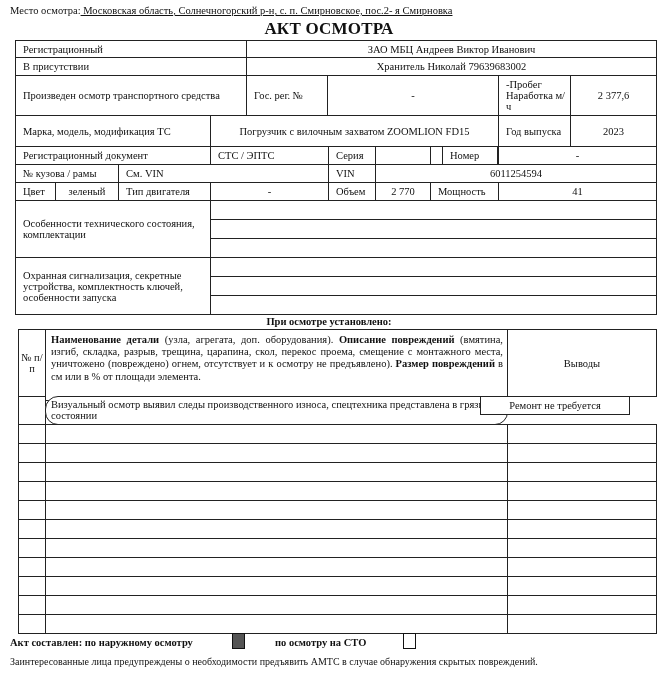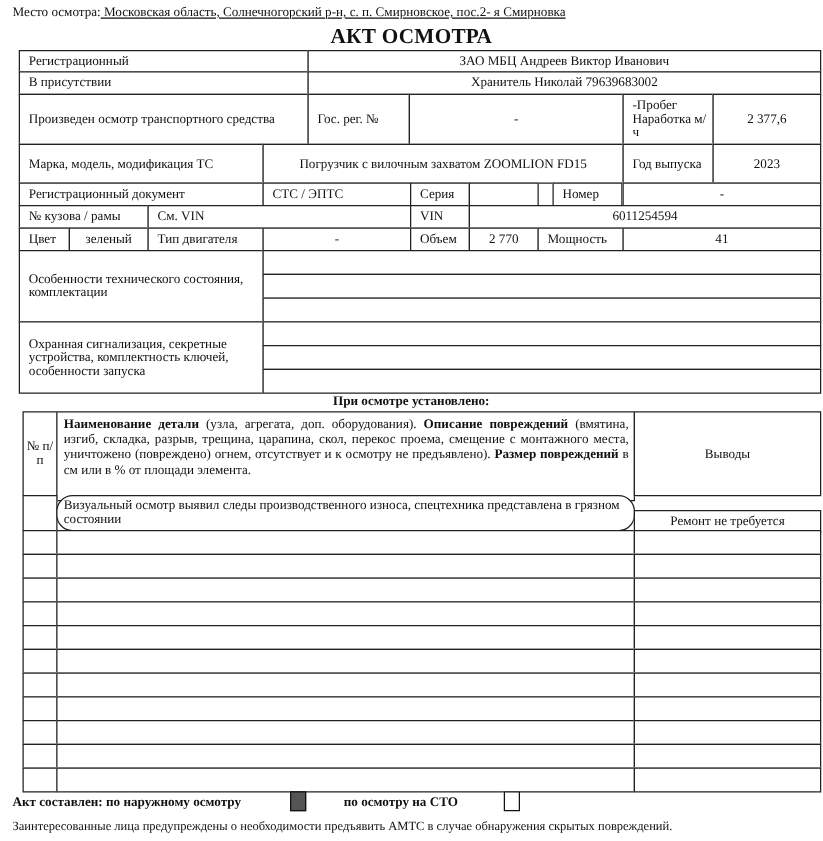--- a/index.html
+++ b/index.html
@@ -83,21 +83,21 @@
 
 <div class="t2">
   <div class="cell c" style="left:18px;top:329px;width:28px;height:68px;padding:0 2px;">№ п/п</div>
   <div class="cell" style="left:45px;top:329px;width:463px;height:72px;text-align:justify;display:block;padding:4px 4px 0 5px;line-height:12.2px;">
     <b>Наименование детали</b><span>  (узла, агрегата, доп. оборудования).  </span><b>Описание повреждений</b><span> (вмятина, изгиб, складка, разрыв, трещина, царапина, скол, перекос проема, смещение с монтажного места, уничтожено (повреждено) огнем, отсутствует и к осмотру не предъявлено). </span><b>Размер повреждений</b><span> в см или в %  от площади элемента.</span>
   </div>
   <div class="cell c" style="left:507px;top:329px;width:150px;height:68px;">Выводы</div>
   <div id="rows">
       <div class="cell c" style="left: 18px; top: 396px; width: 28px; height: 29px;"></div>
       <div class="cell tl" style="left: 45px; top: 396px; width: 463px; height: 29px; padding: 2px 4px 0px 5px; border-radius: 13px;">Визуальный осмотр выявил следы производственного износа, спецтехника представлена в грязном состоянии</div>
-      <div class="cell c" style="left: 507px; top: 396px; width: 150px; height: 19px; margin-top: 12px;">Ремонт не требуется</div>
+      <div class="cell c" style="left: 480px; top: 396px; width: 150px; height: 19px;">Ремонт не требуется</div>
       <div class="cell c" style="left: 18px; top: 424px; width: 28px; height: 20px;"></div>
       <div class="cell tl" style="left: 45px; top: 424px; width: 463px; height: 20px; padding: 2px 4px 0px 5px;"></div>
       <div class="cell c" style="left: 507px; top: 424px; width: 150px; height: 20px;"></div>
       <div class="cell c" style="left: 18px; top: 443px; width: 28px; height: 20px;"></div>
       <div class="cell tl" style="left: 45px; top: 443px; width: 463px; height: 20px; padding: 2px 4px 0px 5px;"></div>
       <div class="cell c" style="left: 507px; top: 443px; width: 150px; height: 20px;"></div>
       <div class="cell c" style="left: 18px; top: 462px; width: 28px; height: 20px;"></div>
       <div class="cell tl" style="left: 45px; top: 462px; width: 463px; height: 20px; padding: 2px 4px 0px 5px;"></div>
       <div class="cell c" style="left: 507px; top: 462px; width: 150px; height: 20px;"></div>
       <div class="cell c" style="left: 18px; top: 481px; width: 28px; height: 20px;"></div>

